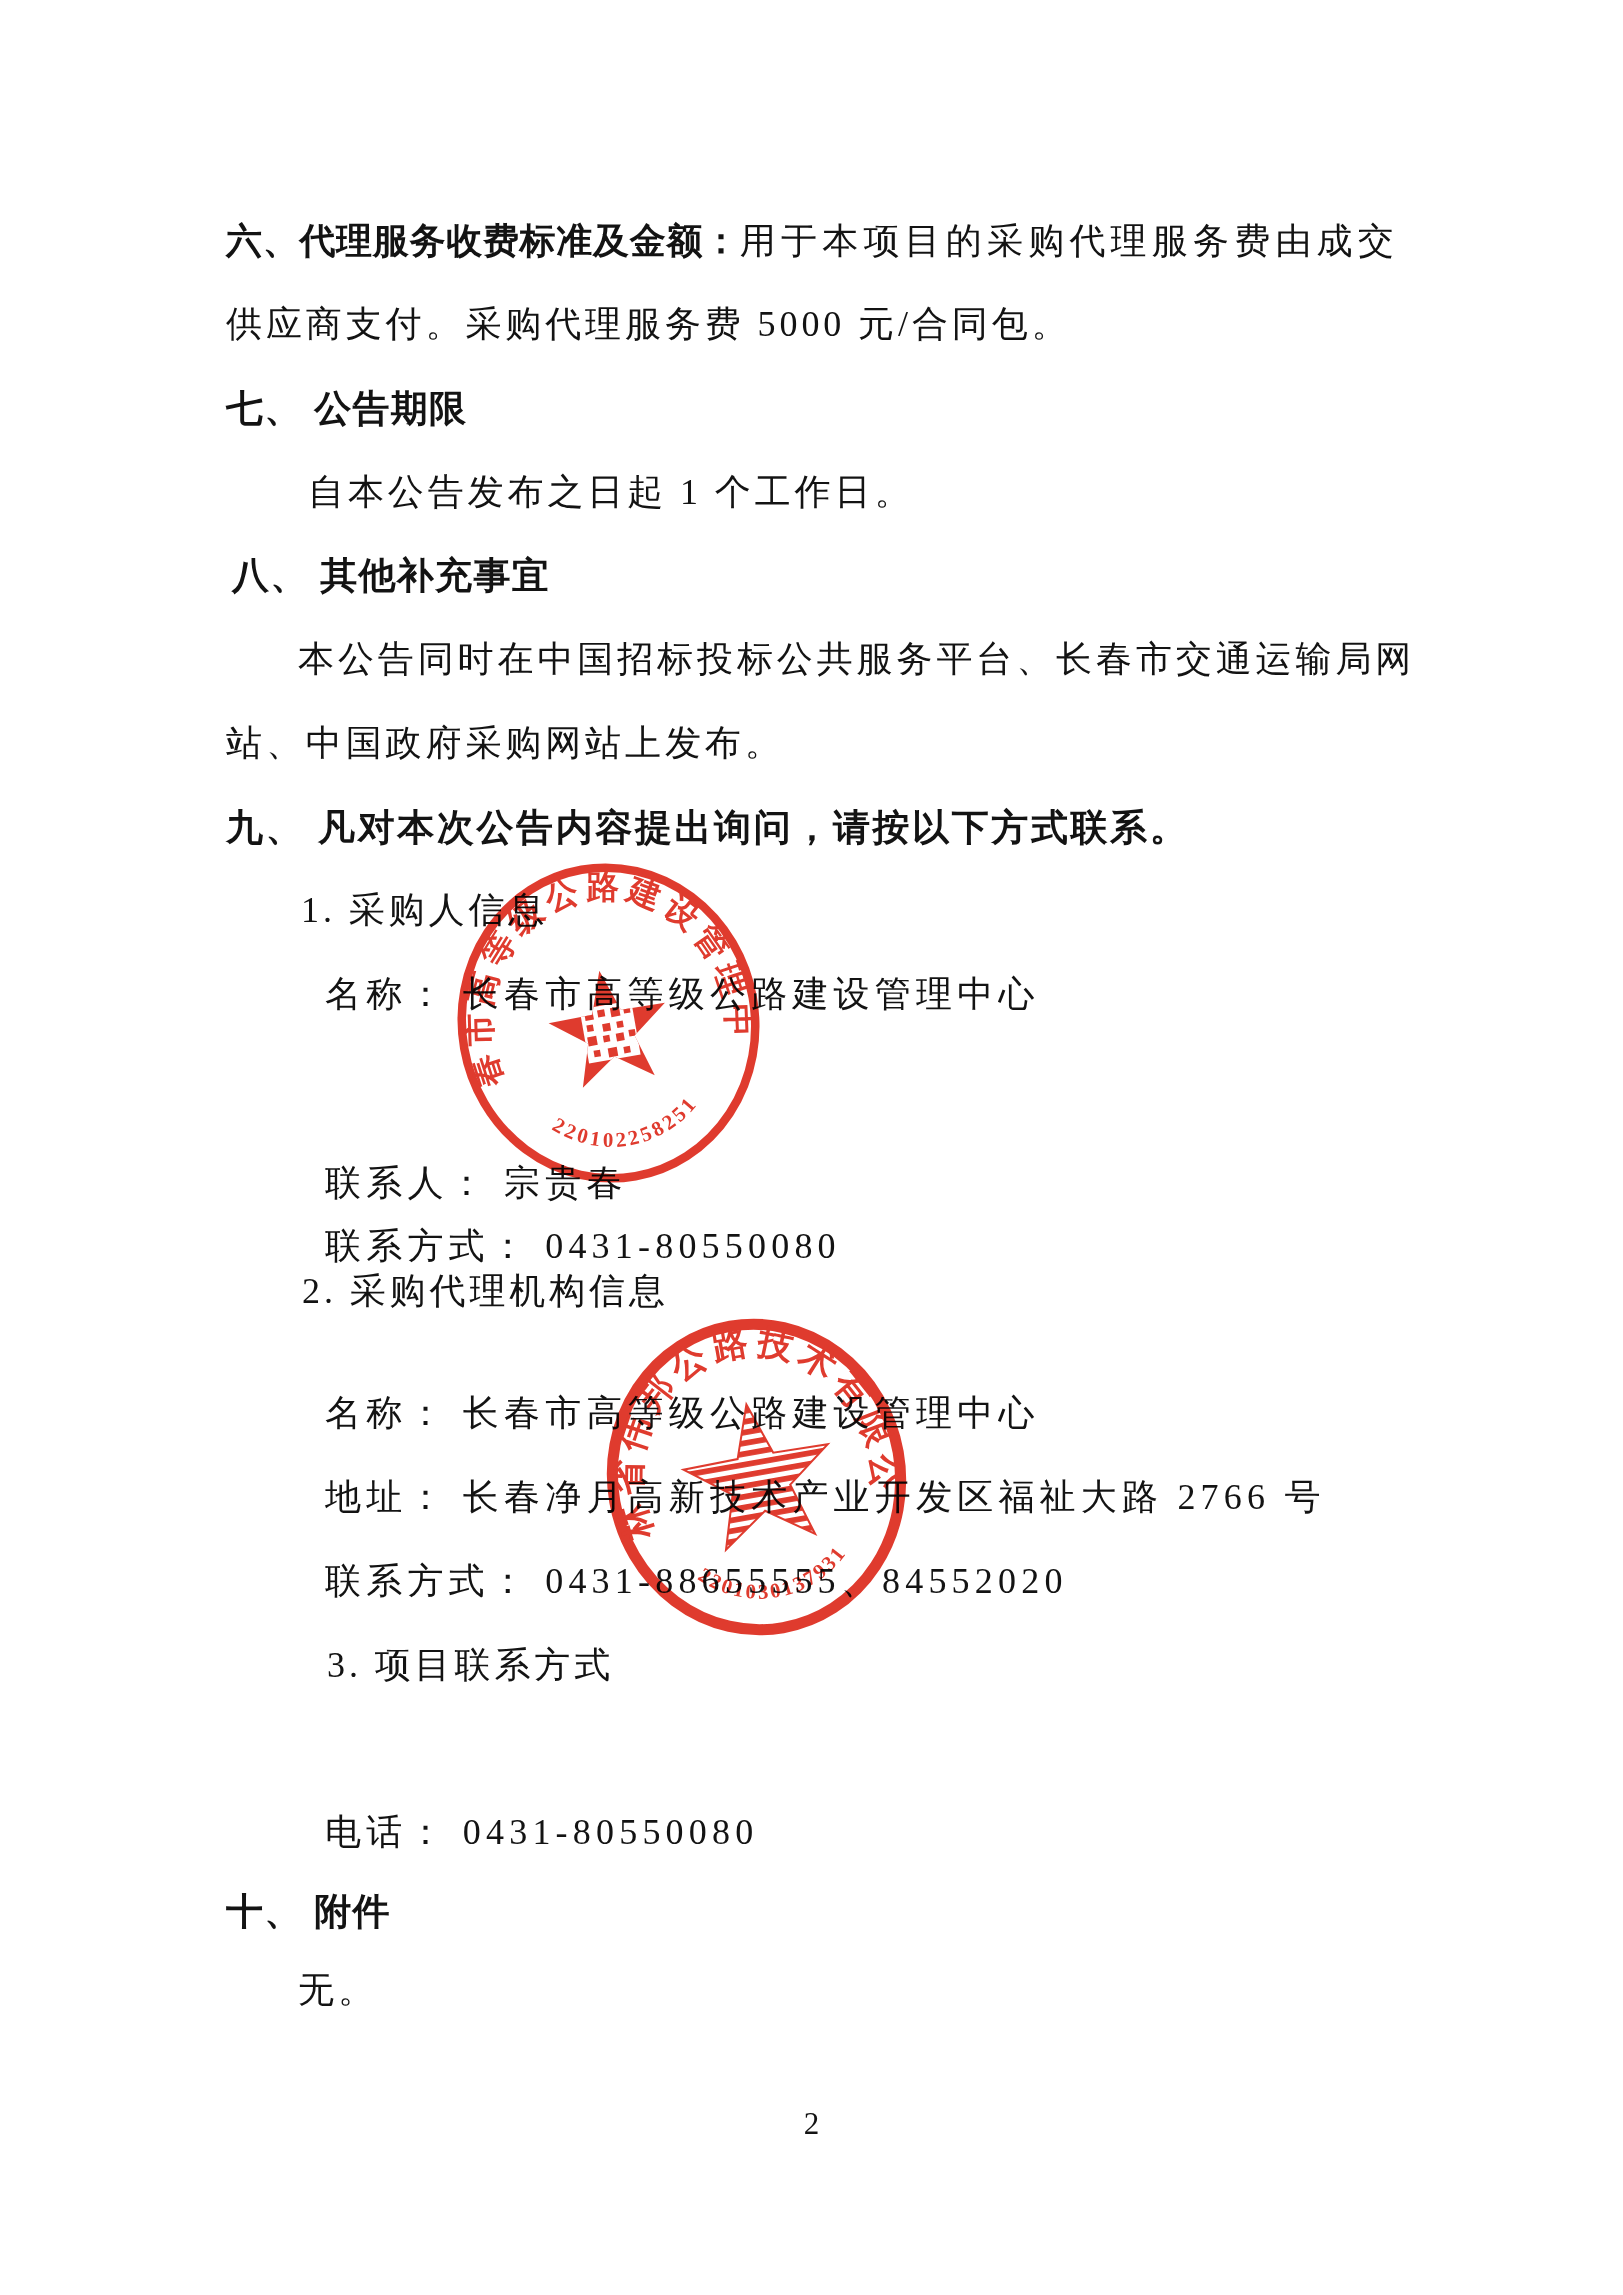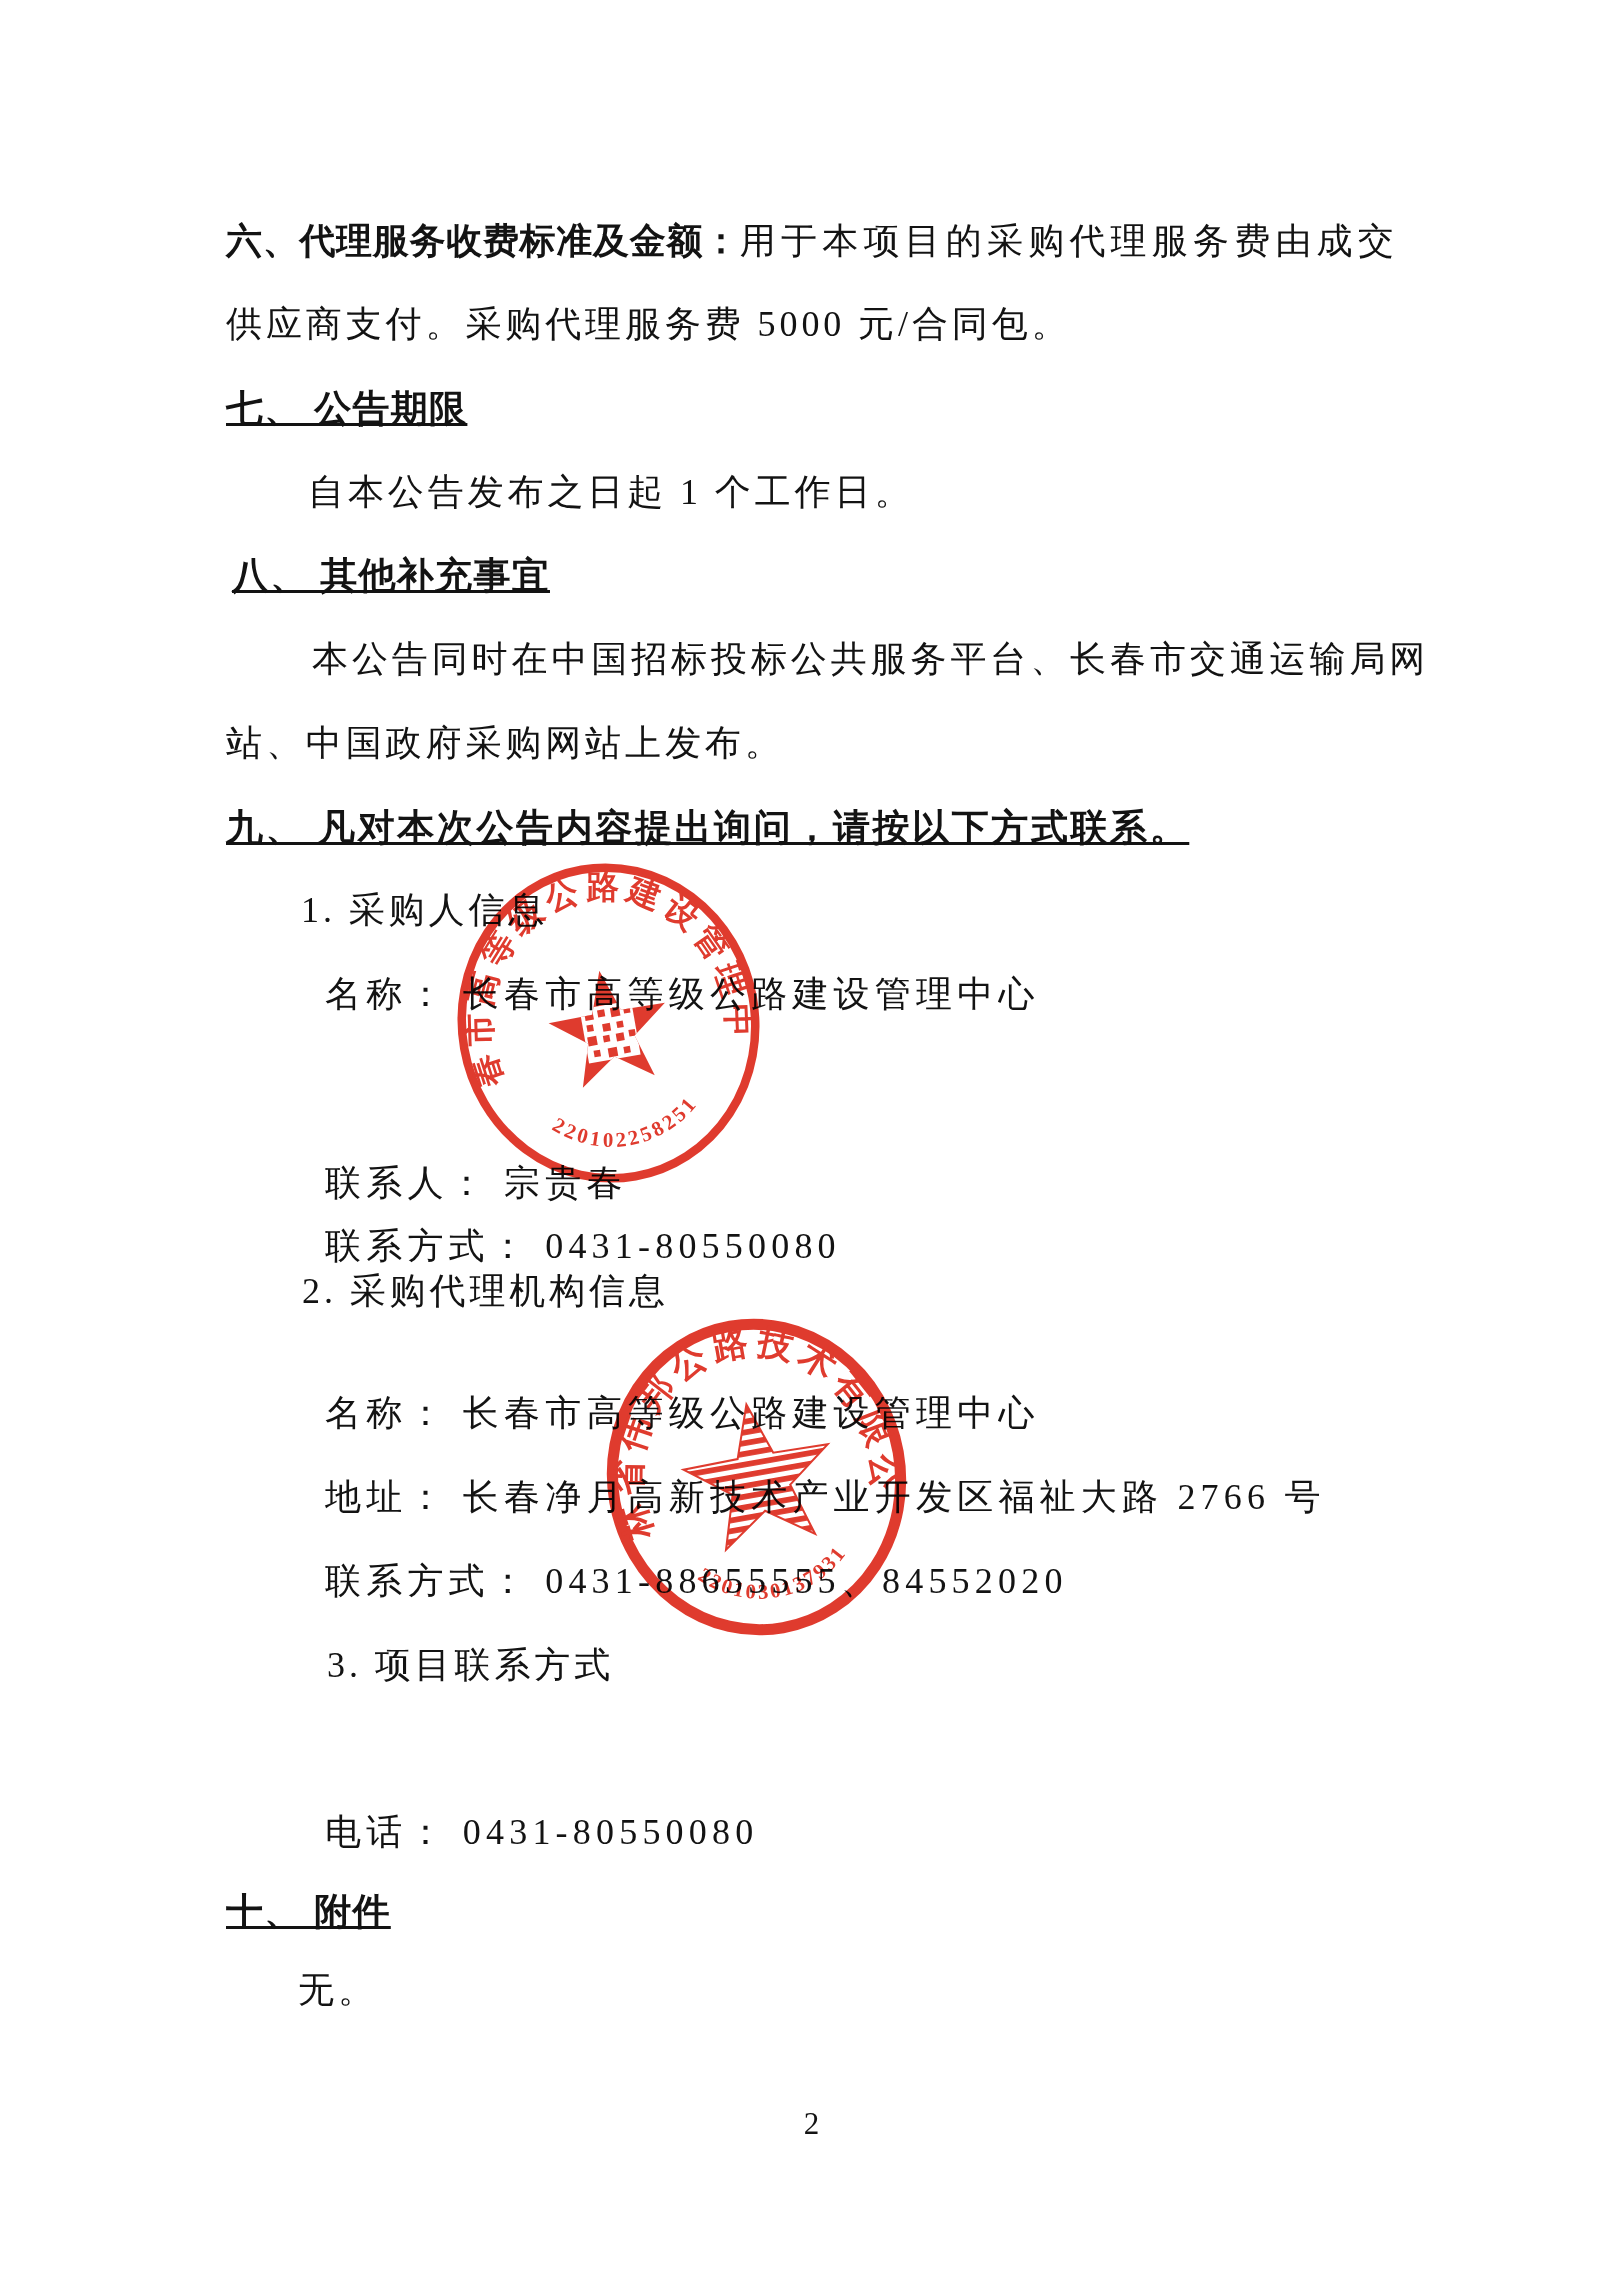--- a/index.html
+++ b/index.html
@@ -23,21 +23,20 @@
     font-family:"Liberation Sans","DejaVu Sans",sans-serif;
     font-weight:700;
     letter-spacing:0.7px;
   }
   .line .seg-body{ letter-spacing:5.2px; }
   .heading{
     font-family:"Liberation Sans","DejaVu Sans",sans-serif;
     font-weight:700;
     font-size:37px;
     letter-spacing:1.3px;
-    text-decoration:underline;
   }
   .detail{ letter-spacing:5.2px; }
   .pagenum{
     position:absolute;
     left:0;right:0;
     top:2106px;
     text-align:center;
     font-size:31px;
     letter-spacing:0;
   }
@@ -54,21 +53,21 @@
 </head>
 <body>
 
 <div class="page">
 
   <div class="line" style="top:221px;left:226px"><span class="seg-bold">六、代理服务收费标准及金额：</span><span class="seg-body">用于本项目的采购代理服务费由成交</span></div>
   <div class="line" style="top:305px;left:226px">供应商支付。采购代理服务费 5000 元/合同包。</div>
   <div class="line heading" style="top:389px;left:226px">七、 公告期限</div>
   <div class="line" style="top:473px;left:308px">自本公告发布之日起 1 个工作日。</div>
   <div class="line heading" style="top:556px;left:232px">八、 其他补充事宜</div>
-  <div class="line" style="top:640px;left:312px">本公告同时在中国招标投标公共服务平台、长春市交通运输局网</div>
+  <div class="line" style="top:640px;left:298px">本公告同时在中国招标投标公共服务平台、长春市交通运输局网</div>
   <div class="line" style="top:724px;left:226px">站、中国政府采购网站上发布。</div>
   <div class="line heading" style="top:808px;left:226px;letter-spacing:2.6px">九、 凡对本次公告内容提出询问，请按以下方式联系。</div>
   <div class="line" style="top:891px;left:301px">1. 采购人信息</div>
   <div class="line detail" style="top:975px;left:325px">名称： 长春市高等级公路建设管理中心</div>
   <div class="line detail" style="top:1164px;left:325px">联系人： 宗贵春</div>
   <div class="line detail" style="top:1227px;left:325px">联系方式： 0431-80550080</div>
   <div class="line" style="top:1272px;left:302px">2. 采购代理机构信息</div>
   <div class="line detail" style="top:1394px;left:325px">名称： 长春市高等级公路建设管理中心</div>
   <div class="line detail" style="top:1478px;left:325px">地址： 长春净月高新技术产业开发区福祉大路 2766 号</div>
   <div class="line detail" style="top:1562px;left:325px">联系方式： 0431-88655555、84552020</div>

